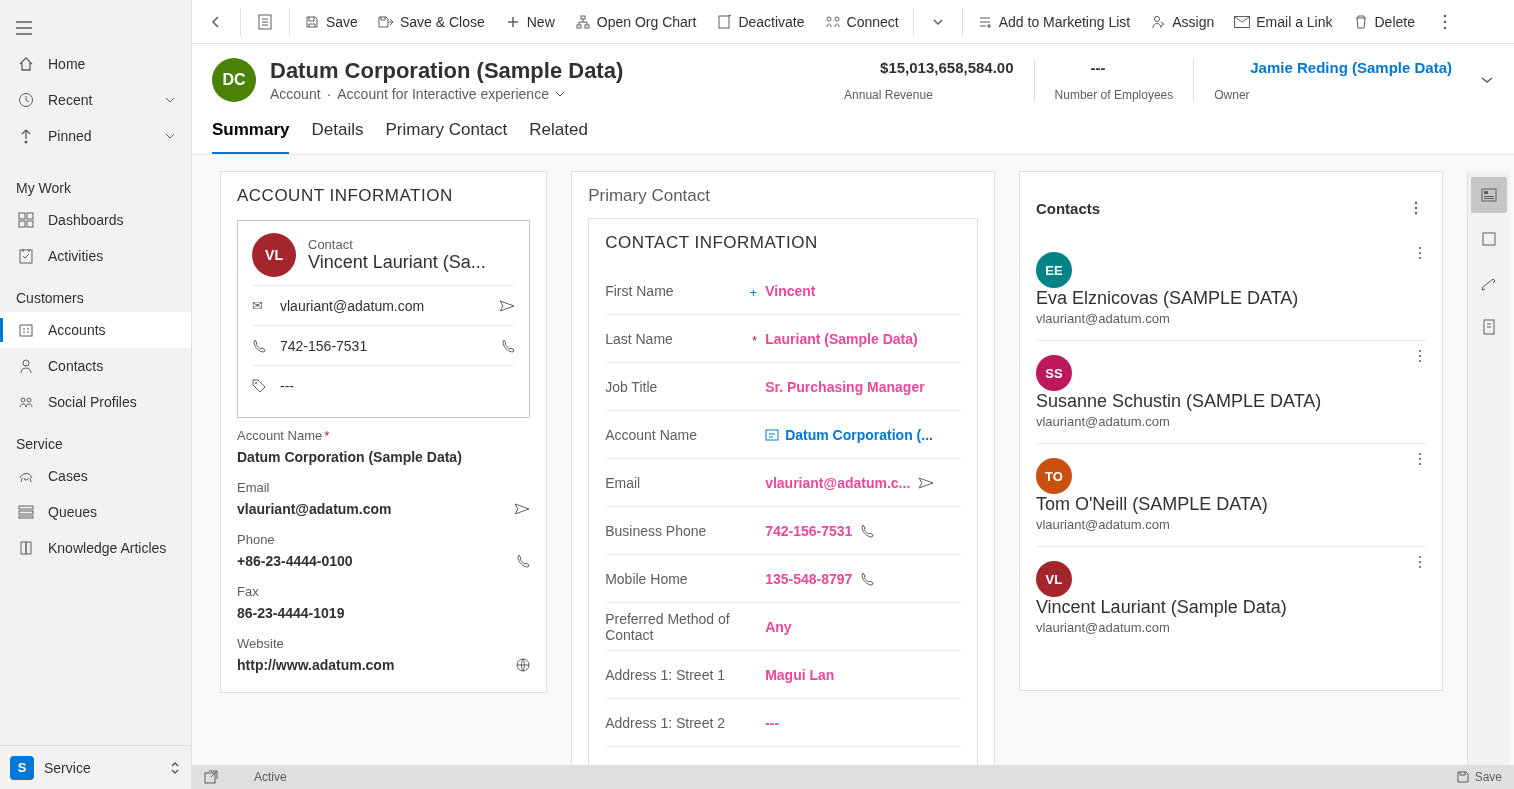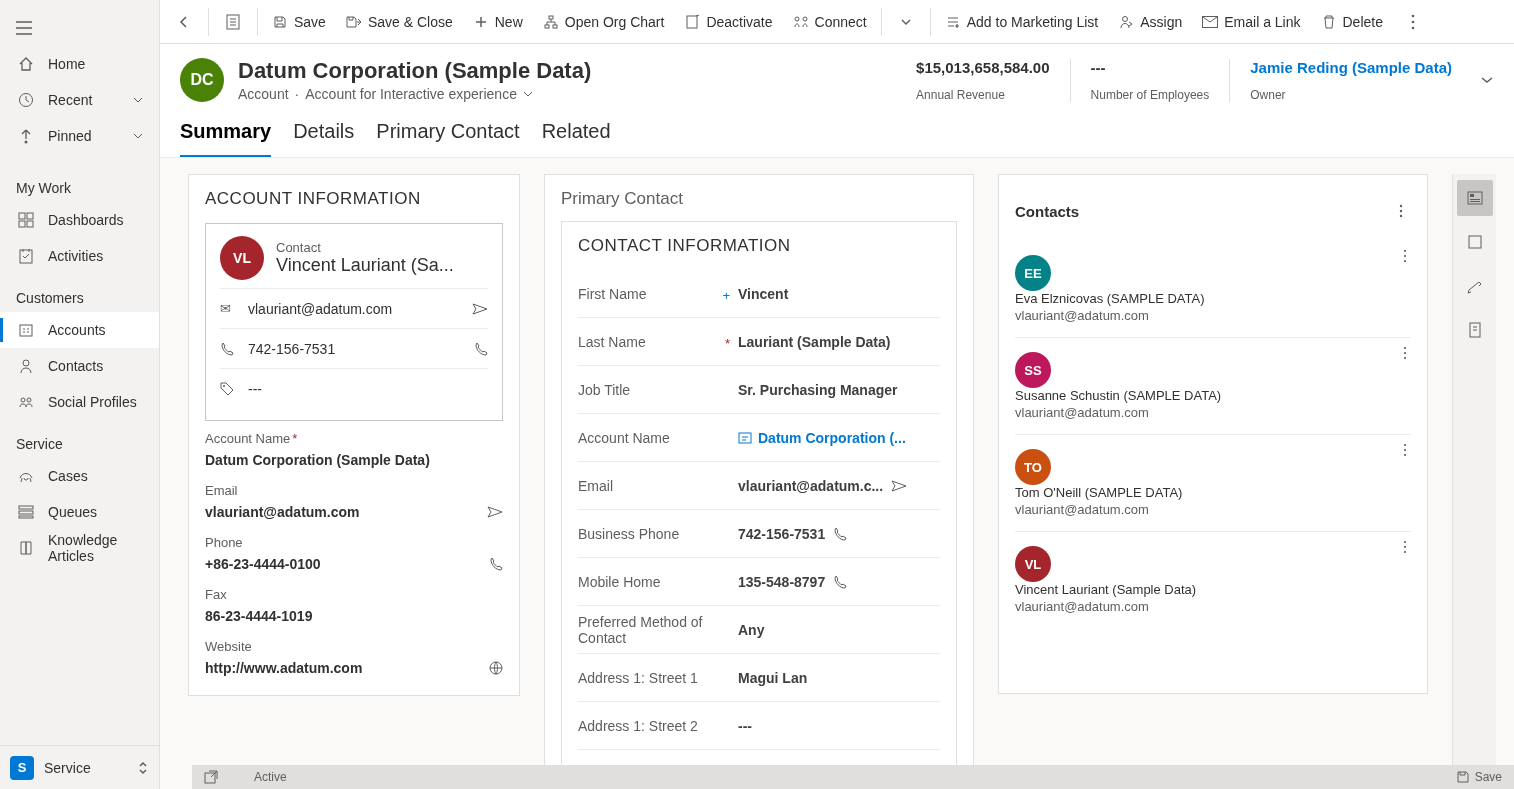--- a/index.html
+++ b/index.html
@@ -1,20 +1,20 @@
 <!DOCTYPE html>
 <html><head>
 <meta charset="utf-8">
 <style>
 * { box-sizing: border-box; margin: 0; padding: 0; }
 body { font-family: "Segoe UI", sans-serif; font-size: 14px; color: #323130; background: #fff; overflow: hidden; }
 .app { display: flex; width: 1514px; height: 789px; position: relative; }
 
 
-.sidebar { width: 160px; background: #f3f2f1; border-right: 1px solid #e1dfdd; display: flex; flex-direction: column; }
+.sidebar { width: 192px; background: #f3f2f1; border-right: 1px solid #e1dfdd; display: flex; flex-direction: column; }
 .sidebar-top { padding: 10px 0; }
 .hamburger { width: 48px; height: 36px; display: flex; align-items: center; justify-content: center; cursor: pointer; }
 .nav-item { display: flex; align-items: center; height: 36px; padding: 0 16px; cursor: pointer; color: #323130; position: relative; }
 .nav-item.selected { background: #fff; }
 .nav-item.selected::before { content: ''; position: absolute; left: 0; top: 6px; bottom: 6px; width: 3px; background: #0078d4; }
 .nav-icon { width: 20px; height: 20px; margin-right: 12px; display: flex; align-items: center; justify-content: center; color: #605e5c; }
 .nav-label { flex: 1; }
 .nav-chevron { color: #605e5c; font-size: 11px; }
 .nav-group { padding: 16px 16px 6px; color: #323130; font-weight: 400; font-size: 14px; }
 .sidebar-footer { margin-top: auto; border-top: 1px solid #e1dfdd; display: flex; align-items: center; height: 44px; padding: 0 10px; }
@@ -34,28 +34,28 @@
 
 
 .record-header { display: flex; align-items: center; padding: 14px 20px 8px 20px; }
 .avatar-lg { width: 44px; height: 44px; border-radius: 50%; background: #498205; color: #fff; display: flex; align-items: center; justify-content: center; font-weight: 600; font-size: 16px; }
 .rh-title { margin-left: 14px; }
 .rh-title h1 { font-size: 22px; font-weight: 600; }
 .rh-sub { color: #605e5c; font-size: 14px; display: flex; align-items: center; gap: 6px; margin-top: 2px; }
 .rh-metrics { margin-left: auto; display: flex; align-items: flex-start; }
 .metric { padding: 0 20px; border-left: 1px solid #e1dfdd; }
 .metric:first-child { border-left: none; }
-.metric-val { font-size: 15px; font-weight: 600; }
+.metric-val { font-size: 15px; font-weight: 600; margin-left: 36px; }
 .metric-val.link { color: #0078d4; font-weight: 700; }
 .metric-label { font-size: 12px; color: #605e5c; margin-top: 12px; }
 .rh-chev { margin-left: 8px; color: #605e5c; cursor: pointer; }
 
 
 .tabs { display: flex; gap: 22px; padding: 0 20px; border-bottom: 1px solid #edebe9; }
-.tab { padding: 10px 0 12px; cursor: pointer; color: #323130; border-bottom: 2px solid transparent; font-size: 20px; }
+.tab { padding: 10px 0 12px; cursor: pointer; color: #323130; border-bottom: 2px solid transparent; font-size: 17px; }
 .tab.active { font-weight: 600; border-bottom-color: #0078d4; color: #000; }
 
 
 .content { flex: 1; overflow: auto; padding: 16px 4px 16px 20px; display: flex; gap: 24px; background: #faf9f8; }
 .col { display: flex; flex-direction: column; }
 .col1 { width: 340px; padding-left: 8px; }
 .col2 { width: 430px; }
 .col3 { width: 430px; }
 
 .card { background: #fff; border: 1px solid #e1dfdd; padding: 14px 16px; }
@@ -76,34 +76,34 @@
 .field-label { font-size: 13px; color: #605e5c; margin-bottom: 6px; }
 .field-label .req { color: #a4262c; margin-left: 2px; }
 .field-value { font-size: 14px; color: #323130; font-weight: 600; display: flex; align-items: center; }
 .field-value .act { margin-left: auto; color: #605e5c; font-weight: 400; cursor: pointer; }
 
 .form-row { display: flex; align-items: center; min-height: 48px; border-bottom: 1px solid #edebe9; padding: 6px 0; }
 .form-row .lbl { width: 160px; color: #605e5c; font-size: 14px; padding-right: 8px; position: relative; }
 .form-row .ind { position: absolute; right: 8px; top: 2px; font-size: 13px; }
 .form-row .ind.rec { color: #0078d4; }
 .form-row .ind.req { color: #a4262c; }
-.form-row .val { flex: 1; font-size: 14px; font-weight: 600; color: #404040; display: flex; align-items: center; }
+.form-row .val { flex: 1; font-size: 14px; font-weight: 600; color: #ec4899; display: flex; align-items: center; }
 .form-row .val.link { color: #0078d4; }
 .form-row .valact { color: #605e5c; margin-left: 8px; cursor: pointer; }
 
 .panel { background: #fff; border: 1px solid #e1dfdd; padding: 16px; }
 .panel-title-row { display: flex; align-items: center; margin-bottom: 10px; height: 40px; }
 .panel-title { font-size: 15px; font-weight: 600; }
 .panel-more { margin-left: auto; color: #605e5c; cursor: pointer; padding: 4px 8px; }
 
 .list-item { display: flex; padding: 14px 0; border-bottom: 1px solid #edebe9; position: relative; flex-direction: column; }
 .list-item:last-child { border-bottom: none; }
 .av-sm { width: 36px; height: 36px; border-radius: 50%; color: #fff; display: flex; align-items: center; justify-content: center; font-weight: 600; font-size: 13px; margin-right: 14px; }
 .li-body { flex: 1; }
-.li-primary { font-size: 13px; color: #323130; }
+.li-primary { font-size: 18px; color: #323130; }
 .li-secondary { font-size: 13px; color: #605e5c; margin-top: 2px; }
 .li-more { color: #605e5c; cursor: pointer; padding: 4px; position: absolute; right: 0; top: 4px; }
 
 
 .rail { width: 44px; background: #f3f2f1; border-left: 1px solid #e1dfdd; display: flex; flex-direction: column; align-items: center; padding-top: 6px; gap: 8px; }
 .rail-item { width: 36px; height: 36px; display: flex; align-items: center; justify-content: center; cursor: pointer; color: #605e5c; border-radius: 2px; }
 .rail-item.active { background: #c8c6c4; }
 
 
 .statusbar { position: absolute; bottom: 0; left: 192px; right: 0; height: 24px; background: #e1dfdd; display: flex; align-items: center; padding: 0 12px; font-size: 12px; color: #605e5c; }

